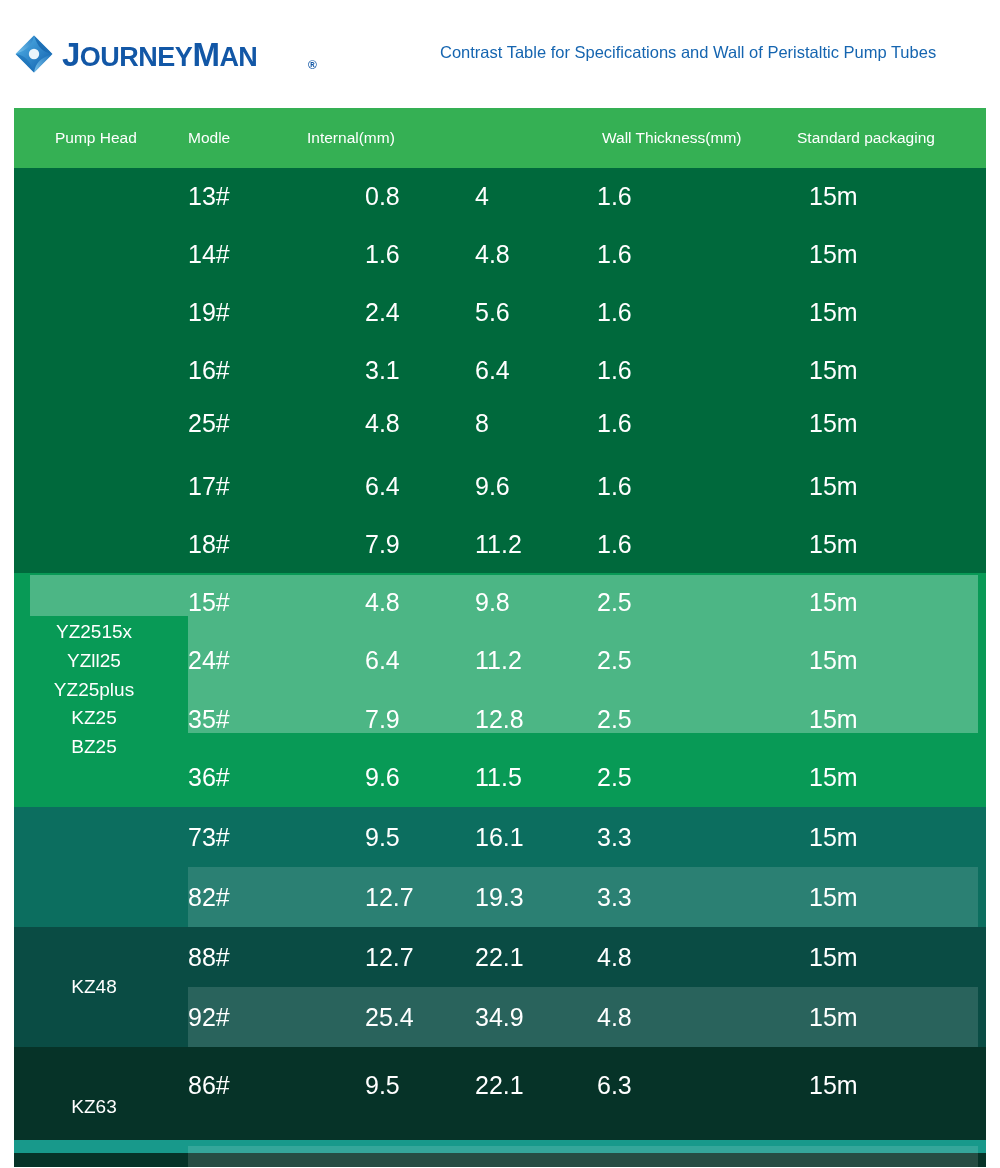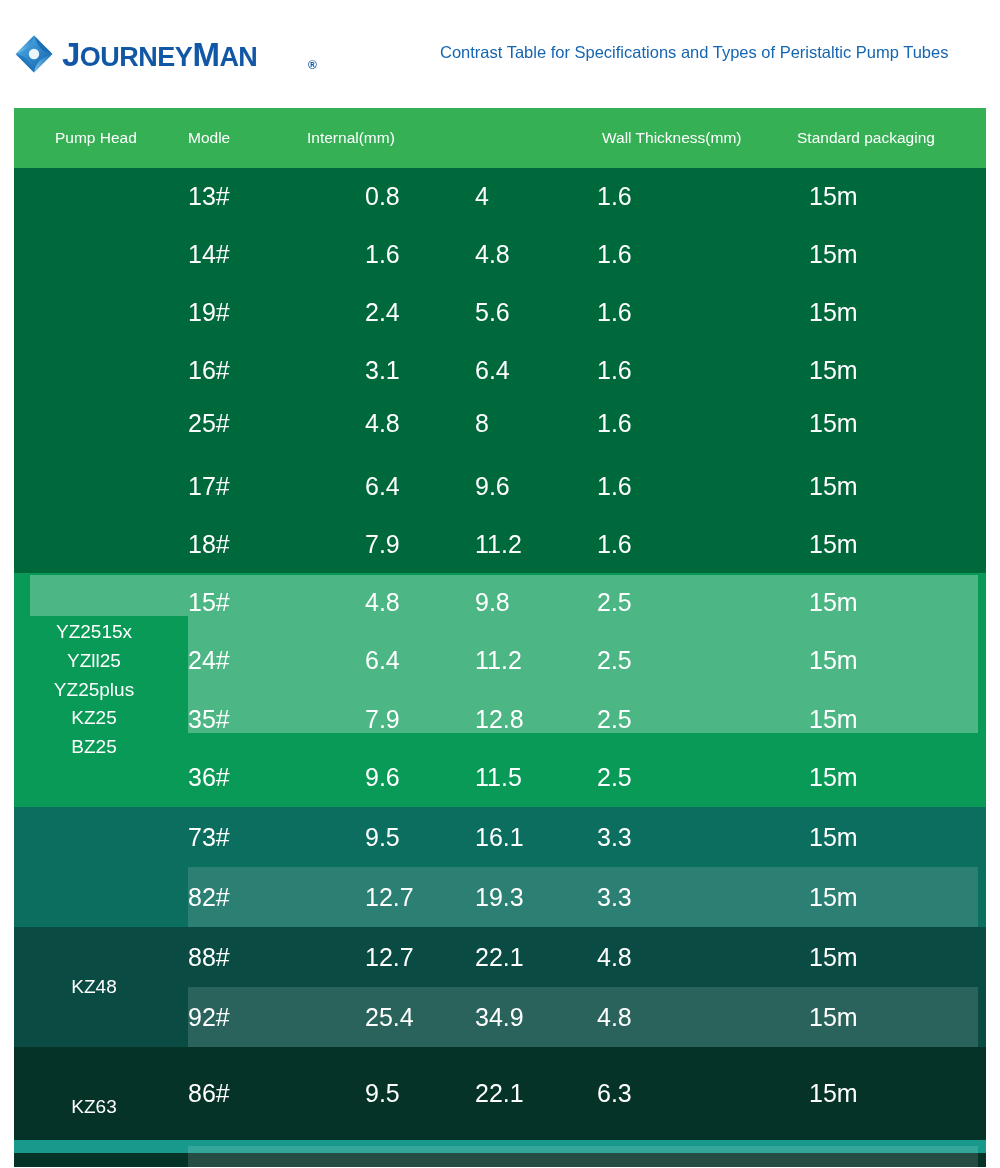--- a/index.html
+++ b/index.html
@@ -133,21 +133,21 @@
         <path d="M4 50 L50 4 C46 28 34 40 4 50 Z" fill="url(#lgC)" opacity="0.7"></path>
         <circle cx="50" cy="50" r="13" fill="#e9f4fb"></circle>
         <path d="M50 37 a13 13 0 0 1 11 20 a13 13 0 0 0 -11 -20 Z" fill="#bcdff3"></path>
       </svg>
       <div class="brand-text">
         <span class="cap">J</span><span class="sml">OURNEY</span><span class="cap">M</span><span class="sml">AN</span>
       </div>
       <div class="brand-reg">®</div>
     </div>
 
-    <div class="doc-title">Contrast Table for Specifications and Types of Peristaltic Pump Tubes</div>
+    <div class="doc-title">Contrast Table for Specifications and Wall of Peristaltic Pump Tubes</div>
   </div>
 
   <div class="table">
     <div class="thead" id="thead">
         <div class="hcell" style="left: 41px;">Pump Head</div>
         <div class="hcell" style="left: 174px;">Modle</div>
         <div class="hcell" style="left: 293px;">Internal(mm)</div>
         <div class="hcell" style="left: 588px;">Wall Thickness(mm)</div>
         <div class="hcell" style="left: 783px;">Standard packaging</div>
       </div>
@@ -274,21 +274,21 @@
             <div class="cell" style="left: 351px;">25.4</div>
             <div class="cell" style="left: 461px;">34.9</div>
             <div class="cell" style="left: 583px;">4.8</div>
             <div class="cell" style="left: 795px;">15m</div>
           </div>
         </div>
         <div class="grp" style="top: 879px; height: 120px; background: rgb(6, 51, 40);">
           <div class="grp-label">
             <span>KZ63</span>
           </div>
-          <div class="row" style="top: 16px; height: 60px;">
+          <div class="row" style="top: 8px; height: 60px;">
             <div class="cell model" style="left: 174px;">86#</div>
             <div class="cell" style="left: 351px;">9.5</div>
             <div class="cell" style="left: 461px;">22.1</div>
             <div class="cell" style="left: 583px;">6.3</div>
             <div class="cell" style="left: 795px;">15m</div>
           </div>
           <div class="row" style="top: 60px; height: 60px; margin-top: 39px;">
             <div class="stripe" style="left: 174px; width: 790px;"></div>
             <div class="cell model" style="left: 174px;">90#</div>
             <div class="cell" style="left: 351px;">19</div>

